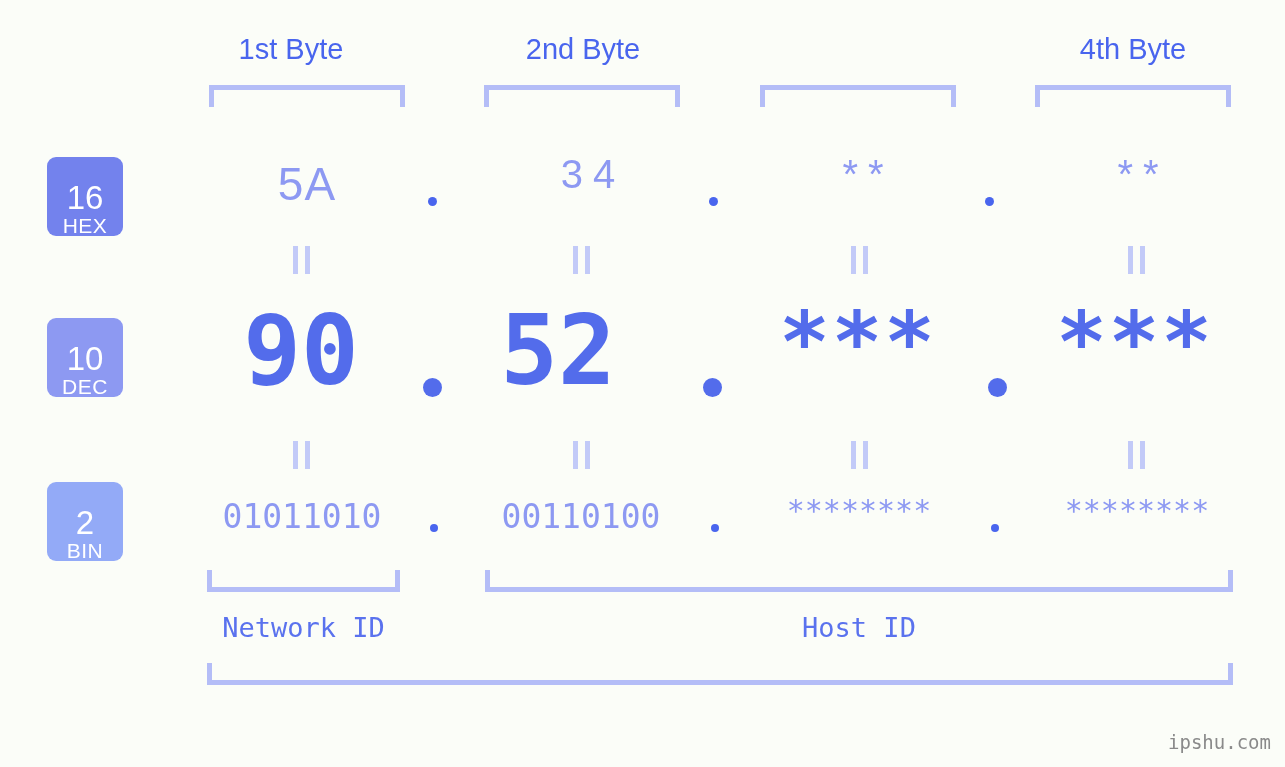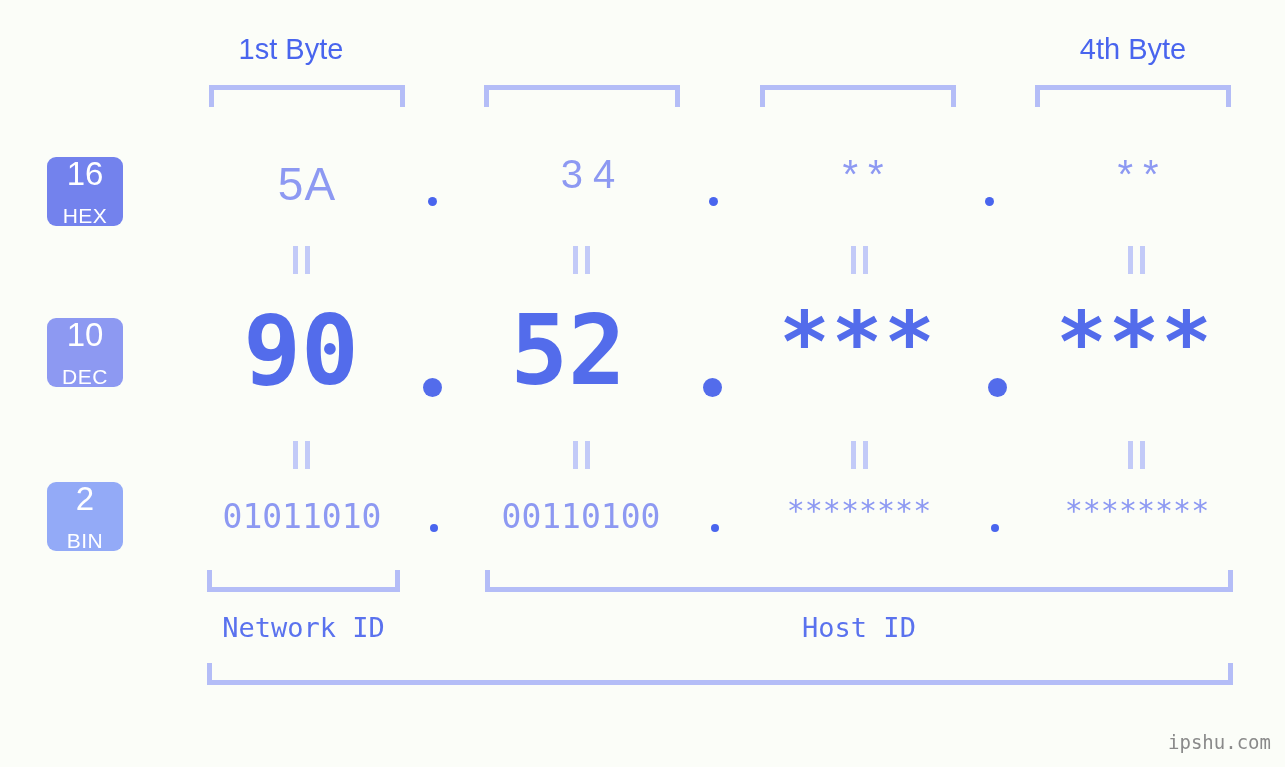--- a/index.html
+++ b/index.html
@@ -52,27 +52,27 @@
     border-left: 5px solid #b4bdf7;
     border-right: 5px solid #b4bdf7;
     box-sizing: border-box;
   }
 
   
   .badge {
     position: absolute;
     left: 47px;
     width: 76px;
-    height: 69px;
+    height: 79px;
     border-radius: 9px;
     color: #ffffff;
     display: flex;
     flex-direction: column;
     align-items: center;
-    justify-content: space-between;
+    justify-content: flex-end;
     line-height: 1;
   }
   .badge .badge-num {
     font-size: 33px;
     font-weight: 400;
     letter-spacing: 0px;
     margin-bottom: 1px;
   }
   .badge .badge-name {
     font-size: 21px;
@@ -186,20 +186,21 @@
     color: #8a8a8a;
     letter-spacing: 0px;
   }
 </style>
 </head>
 <body style="background: rgb(251, 253, 248);">
 
 <div id="stage">
 
   <div class="byte-label" style="left:171px;">1st Byte</div>
+  <div class="byte-label" style="left:463px;">2nd Byte</div>
   <div class="byte-label" style="left:1013px;">4th Byte</div>
 
   <div class="bracket-top" style="left:209px;  width:196px;"></div>
   <div class="bracket-top" style="left:484px;  width:196px;"></div>
   <div class="bracket-top" style="left:760px;  width:196px;"></div>
   <div class="bracket-top" style="left:1035px; width:196px;"></div>
 
   <div class="badge" id="badge-hex" style="background: rgb(115, 130, 237);">
     <span class="badge-num">16</span>
     <span class="badge-name">HEX</span>
@@ -223,21 +224,21 @@
     <div class="dot dot-hex" style="left:985px;"></div>
   </div>
 
   <div class="eq eq-1" style="left:293px;"></div>
   <div class="eq eq-1" style="left:573px;"></div>
   <div class="eq eq-1" style="left:851px;"></div>
   <div class="eq eq-1" style="left:1128px;"></div>
 
   <div class="row-dec">
     <div class="cell" style="left:181px;">90</div>
-    <div class="cell" style="left:448px;">52</div>
+    <div class="cell" style="left:438px;">52</div>
     <div class="cell stars" style="left:738px;">***</div>
     <div class="cell stars" style="left:1015px;">***</div>
     <div class="dot dot-dec" style="left:423px;"></div>
     <div class="dot dot-dec" style="left:703px;"></div>
     <div class="dot dot-dec" style="left:988px;"></div>
   </div>
 
   <div class="eq eq-2" style="left:293px;"></div>
   <div class="eq eq-2" style="left:573px;"></div>
   <div class="eq eq-2" style="left:851px;"></div>

